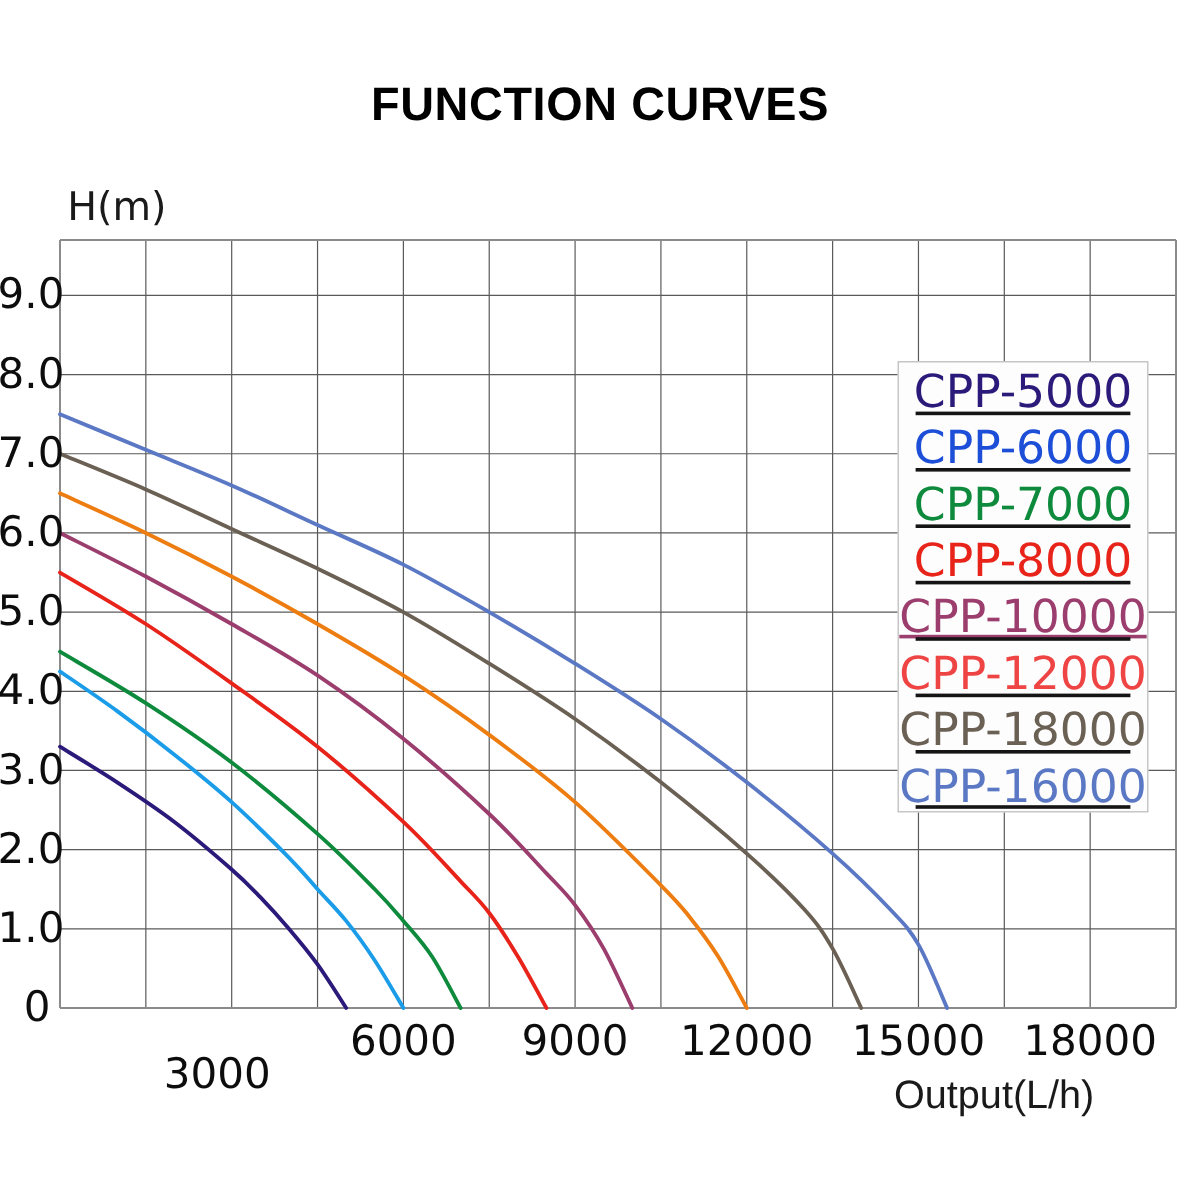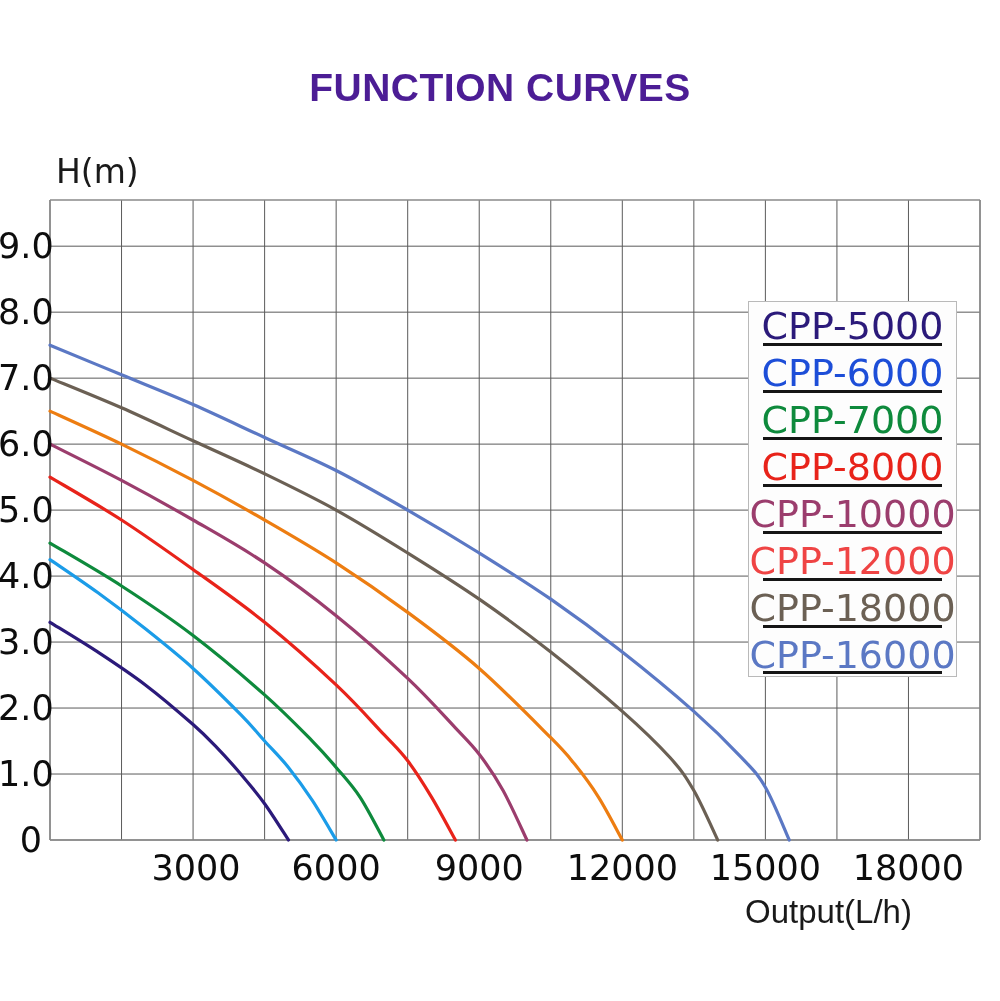--- a/index.html
+++ b/index.html
@@ -11,21 +11,21 @@
     position:relative;
   }
   #chart-root{position:absolute;left:0;top:0;width:1000px;height:1001px;}
   .title{
     position:absolute;left:0;top:66px;width:1000px;
     text-align:center;
     font-family:"Liberation Sans", sans-serif;
     font-weight:bold;
     font-size:39px;
     letter-spacing:0.5px;
-    color:#4c1d95;
+    color:#000000;
   }
   .ylabel{
     position:absolute;left:56px;top:152px;
     font-size:33px;color:#1a1a1a;
     font-family:"DejaVu Sans", sans-serif;
   }
   .xlabel{
     position:absolute;left:745px;top:893px;
     font-size:33px;color:#1a1a1a;
     font-family:Liberation Sans, sans-serif;
@@ -132,21 +132,21 @@
       <div class="ytick" style="top: 708.041px; left: -2px;">2.0</div>
       <div class="ytick" style="top: 642.062px; left: -2px;">3.0</div>
       <div class="ytick" style="top: 576.082px; left: -2px;">4.0</div>
       <div class="ytick" style="top: 510.103px; left: -2px;">5.0</div>
       <div class="ytick" style="top: 444.124px; left: -2px;">6.0</div>
       <div class="ytick" style="top: 378.144px; left: -2px;">7.0</div>
       <div class="ytick" style="top: 312.165px; left: -2px;">8.0</div>
       <div class="ytick" style="top: 246.186px; left: -2px;">9.0</div>
     </div>
   <div id="xtick-layer">
-      <div class="xtick" style="left: 196px;">3000</div>
+      <div class="xtick" style="left: 181px; margin-top: 28px;">3000</div>
       <div class="xtick" style="left: 336.154px;">6000</div>
       <div class="xtick" style="left: 479.231px;">9000</div>
       <div class="xtick" style="left: 622.308px;">12000</div>
       <div class="xtick" style="left: 765.385px;">15000</div>
       <div class="xtick" style="left: 908.462px;">18000</div>
     </div>
 
   <div class="legend-box" id="legend-box">
       <div class="legend-item">
         <span class="lbl" style="color: rgb(43, 26, 122);">CPP-5000</span>
@@ -158,21 +158,21 @@
       </div>
       <div class="legend-item">
         <span class="lbl" style="color: rgb(14, 138, 60);">CPP-7000</span>
         <span class="rule"></span>
       </div>
       <div class="legend-item">
         <span class="lbl" style="color: rgb(232, 35, 26);">CPP-8000</span>
         <span class="rule"></span>
       </div>
       <div class="legend-item">
-        <span class="lbl" style="color: rgb(155, 61, 109);">CPP-10000</span>
+        <span class="lbl" style="color: rgb(155, 61, 109); text-decoration: underline;">CPP-10000</span>
         <span class="rule"></span>
       </div>
       <div class="legend-item">
         <span class="lbl" style="color: #ef4444; text-align: center;">CPP-12000</span>
         <span class="rule"></span>
       </div>
       <div class="legend-item">
         <span class="lbl" style="color: rgb(107, 96, 84);">CPP-18000</span>
         <span class="rule"></span>
       </div>

